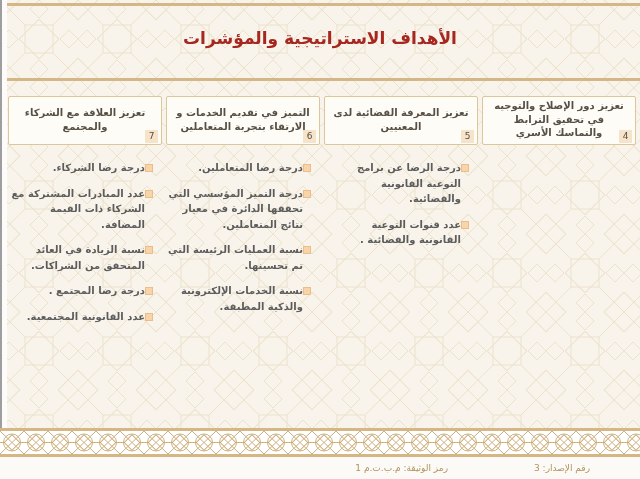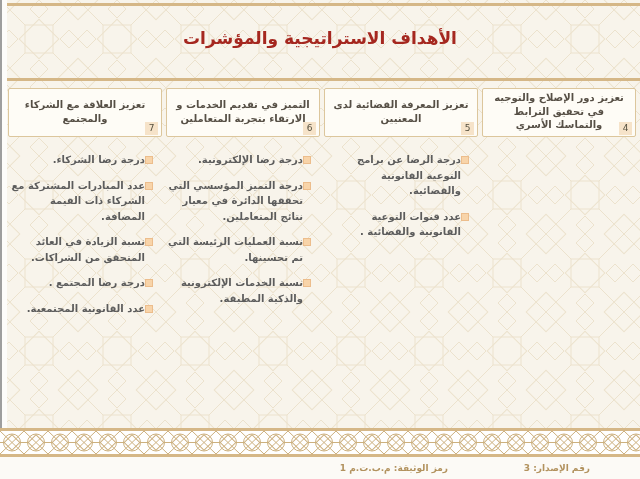--- a/index.html
+++ b/index.html
@@ -11,21 +11,21 @@
   .bg-pattern{position:absolute;left:0;top:0;width:640px;height:479px;}
   .left-line{position:absolute;left:0;top:0;width:2px;height:479px;background:#9e9e9e;}
   .left-gutter{position:absolute;left:2px;top:0;width:5px;height:479px;background:#fdfcfa;}
   .top-rule{position:absolute;top:3px;left:7px;right:0;height:3px;background:#d5b787;}
   .page-title{
     position:absolute;top:28px;left:0;right:0;margin:0;
     text-align:center;font-size:17px;font-weight:bold;color:#a5271f;
   }
   .title-rule{position:absolute;top:78px;left:7px;right:0;height:3px;background:#d5b787;}
 
-  .columns{position:absolute;top:88px;right:4px;left:8px;display:flex;gap:4px;}
+  .columns{position:absolute;top:96px;right:4px;left:8px;display:flex;gap:4px;}
   .goal-col{flex:1;display:flex;flex-direction:column;min-width:0;}
   .goal-box{
     position:relative;height:49px;box-sizing:border-box;
     background:#fefcf6;border:1px solid #dcc69c;border-radius:2px;
     display:flex;align-items:center;justify-content:center;padding:2px 6px 4px;
   }
   .goal-title{font-size:10px;font-weight:bold;color:#564f45;text-align:center;line-height:1.35;}
   .goal-num{
     position:absolute;bottom:1px;right:3px;width:13px;height:13px;
     background:#f6e3c9;color:#55503f;font-size:9px;line-height:13px;text-align:center;
@@ -41,21 +41,21 @@
   }
   .ind-text{font-size:10px;font-weight:bold;color:#5c5c5c;line-height:1.55;text-align:right;}
 
   .bottom-band{position:absolute;left:0;right:0;top:428px;height:29px;}
   .band-bar{position:absolute;left:0;right:0;height:3px;background:#d5b787;}
   .band-bar.b-top{top:0;}
   .band-bar.b-bottom{top:26px;}
   .band-fill{position:absolute;left:0;right:0;top:3px;height:23px;background:#ffffff;}
   .band-fill svg{position:absolute;left:0;top:0;width:100%;height:100%;}
   .footer-area{position:absolute;left:0;right:0;top:457px;height:22px;background:#fcfaf6;}
-  .footer-item{position:absolute;top:6px;font-size:9px;font-weight:bold;color:#b2925e;white-space:nowrap;}
+  .footer-item{position:absolute;top:6px;font-size:9px;font-weight:normal;color:#b2925e;white-space:nowrap;}
   .issue{right:50px;}
   .doc-code{right:192px;}
 </style>
 </head>
 <body>
 
 <div class="page">
 
   <svg class="bg-pattern" xmlns="http://www.w3.org/2000/svg">
     <defs>
@@ -109,21 +109,21 @@
     </section>
 
     <section class="goal-col">
       <header class="goal-box">
         <div class="goal-title">التميز في تقديم الخدمات و الارتقاء بتجربة المتعاملين</div>
         <span class="goal-num">6</span>
       </header>
       <ul class="indicators">
           <li>
             <span class="bullet"></span>
-            <span class="ind-text">درجة رضا الإلكترونية.</span>
+            <span class="ind-text">درجة رضا المتعاملين.</span>
           </li>
           <li>
             <span class="bullet"></span>
             <span class="ind-text">درجة التميز المؤسسي التي تحققها الدائرة في معيار نتائج المتعاملين.</span>
           </li>
           <li>
             <span class="bullet"></span>
             <span class="ind-text">نسبة العمليات الرئيسة التي تم تحسينها.</span>
           </li>
           <li>

